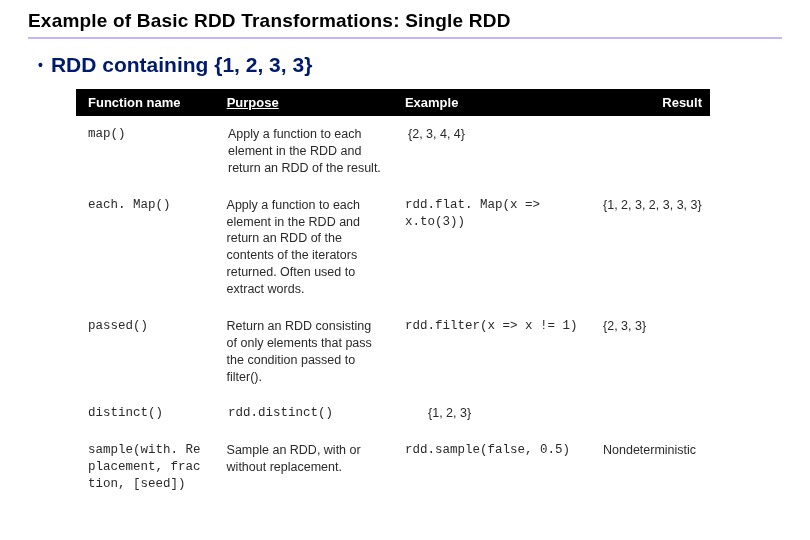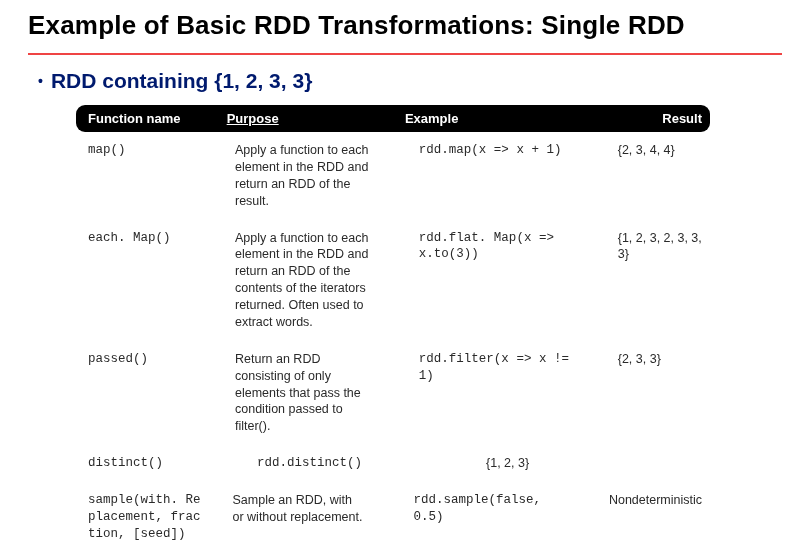--- a/index.html
+++ b/index.html
@@ -7,25 +7,25 @@
     width: 810px;
     height: 540px;
     background: #ffffff;
     font-family: Arial, Helvetica, sans-serif;
     overflow: hidden;
   }
   .slide {
     padding: 10px 28px 0 28px;
   }
   .title {
-    font-size: 26px;
+    font-size: 19px;
     font-weight: bold;
     color: #000;
-    border-bottom: 2px solid #ef4444;
-    padding-bottom: 12px;
+    border-bottom: 2px solid #c4b5fd;
+    padding-bottom: 5px;
     margin-bottom: 14px;
     letter-spacing: 0.2px;
   }
   .bullet-line {
     margin-left: 10px;
     font-size: 21px;
     font-weight: bold;
     color: #001a6e;
     display: flex;
     align-items: center;
@@ -40,35 +40,33 @@
     margin-left: 48px;
     width: 634px;
   }
   .thead {
     background: #000;
     color: #fff;
     display: flex;
     font-size: 13px;
     font-weight: bold;
     padding: 6px 8px 6px 8px;
-    border-radius: 9px;
   }
   .c-fn { width: 144px; padding-left: 4px; }
   .c-pu { width: 180px; text-decoration: underline; }
   .c-ex { width: 200px; }
   .c-re { width: 100px; text-align: right; }
   .tbody {
     font-size: 12.5px;
     color: #2a2a2a;
   }
   .trow {
     display: flex;
     padding: 10px 8px 10px 8px;
     align-items: flex-start;
-    gap: 29px;
   }
   .fn {
     width: 144px;
     font-family: "Consolas","Menlo","Courier New",monospace;
     font-size: 12.5px;
     padding-left: 4px;
     line-height: 1.35;
     word-break: break-word;
   }
   .pu {
@@ -106,21 +104,20 @@
       <div class="c-fn">Function name</div>
       <div class="c-pu">Purpose</div>
       <div class="c-ex">Example</div>
       <div class="c-re">Result</div>
     </div>
     <div class="tbody">
 
       <div class="trow">
         <div class="fn">map()</div>
         <div class="pu">Apply a function to each element in the RDD and return an RDD of the result.</div>
-        <div class="ex">rdd.map(x =&gt; x + 1)</div>
         <div class="re">{2, 3, 4, 4}</div>
       </div>
 
       <div class="trow">
         <div class="fn">each. Map()</div>
         <div class="pu">Apply a function to each element in the RDD and return an RDD of the contents of the iterators returned. Often used to extract words.</div>
         <div class="ex">rdd.flat. Map(x =&gt; x.to(3))</div>
         <div class="re">{1, 2, 3, 2, 3, 3, 3}</div>
       </div>
 

